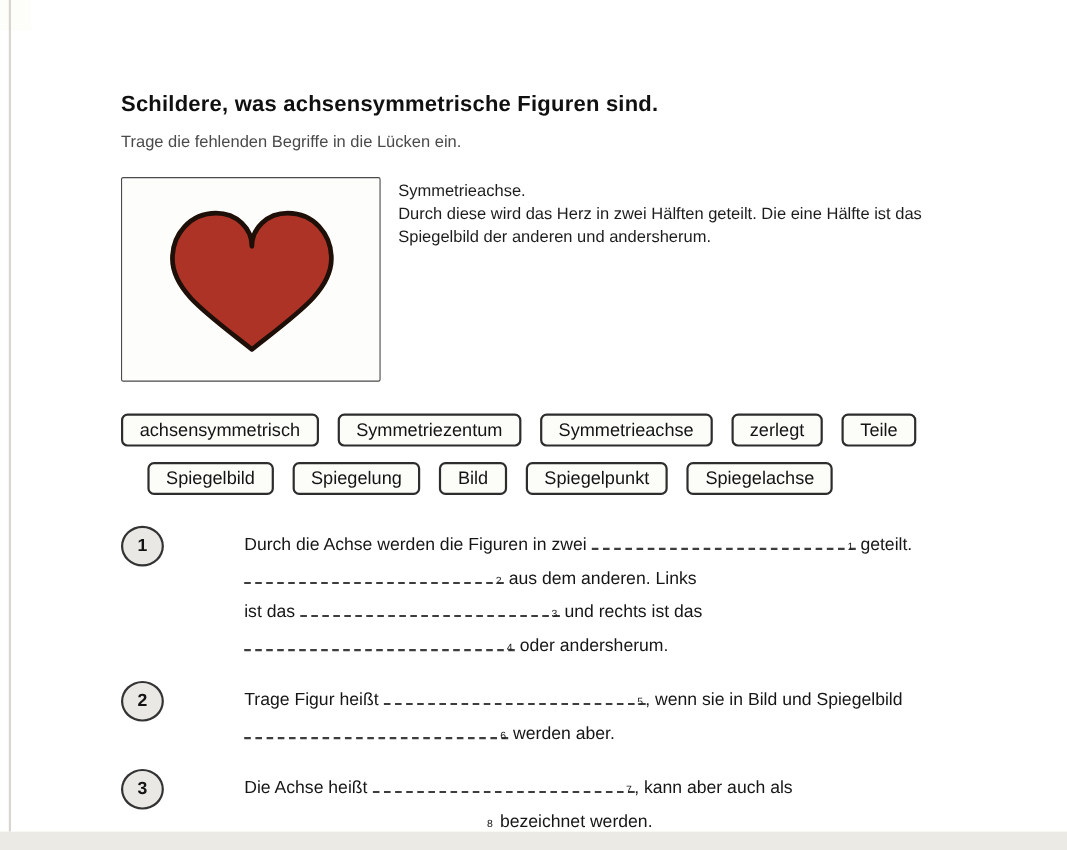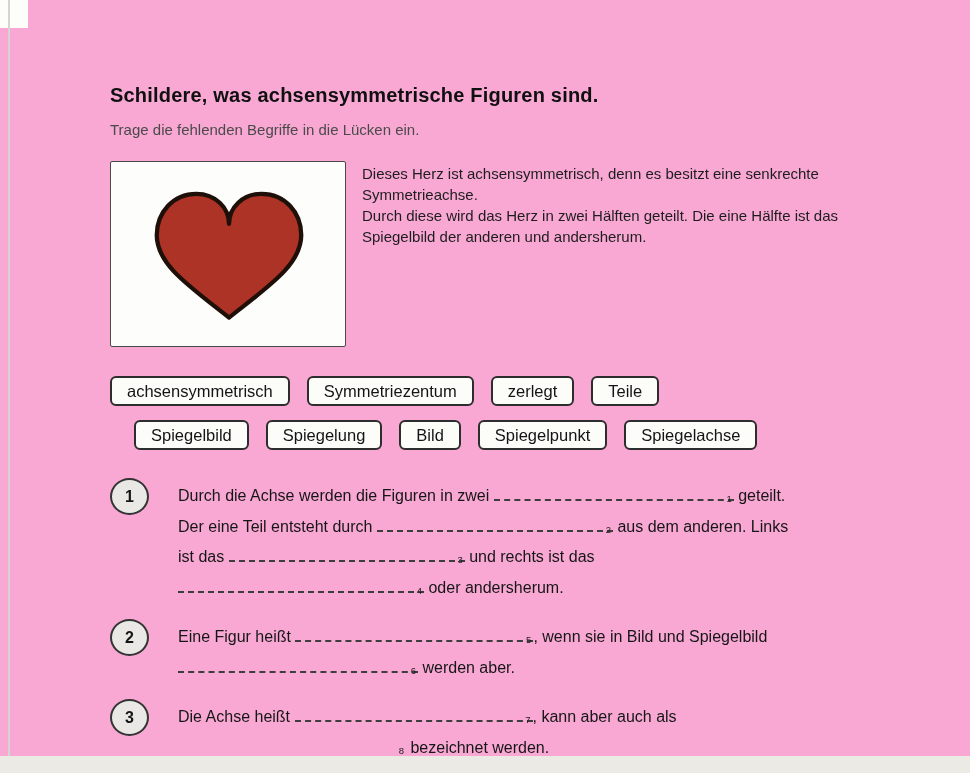--- a/index.html
+++ b/index.html
@@ -1,21 +1,21 @@
 <!DOCTYPE html>
 <html><head>
 <meta charset="utf-8">
 <style>
   * { margin:0; padding:0; box-sizing:border-box; }
   html,body { background:#e9e8e3; }
   body { font-family:"Liberation Sans","DejaVu Sans",sans-serif; color:#171717; }
 
   .canvas {
     position:relative; width:970px; height:773px;
-    background:#f9a8d4; overflow:hidden;
+    background:#ffffff; overflow:hidden;
   }
   .edge-left {
     position:absolute; left:8px; top:0; width:2px; height:756px;
     background:#d7d5cf;
   }
   .corner-square {
     position:absolute; left:0; top:0; width:28px; height:28px;
     background:#fdfdfa;
   }
   .bottom-band {
@@ -60,21 +60,21 @@
   .question.q-0 { top:478px; }
   .question.q-1 { top:619px; }
   .question.q-2 { top:699px; }
   .q-badge {
     position:absolute; left:0; top:0; width:39px; height:37px;
     background:#e9e8e5; border:2px solid #333; border-radius:50%;
     display:flex; align-items:center; justify-content:center;
     font-size:16px; font-weight:bold; color:#141414;
   }
   .q-lines { position:absolute; left:68px; top:3px; width:700px; }
-  .q-line { font-size:16px; line-height:30.5px; color:#161616; white-space:nowrap; }
+  .q-line { font-size:16px; line-height:30.5px; color:#161616; white-space:nowrap;margin-left:44px; }
   .blank {
     display:inline-block; position:relative; vertical-align:baseline;
     height:14px; border-bottom:2px dashed #3d3d3d;
   }
   .blank.invisible { border-bottom-color:transparent; }
   .blank .bnum {
     position:absolute; right:2px; bottom:-5px;
     font-size:9.5px; line-height:10px; color:#202020;
   }
 </style>
@@ -89,56 +89,56 @@
   <h1 class="page-title">Schildere, was achsensymmetrische Figuren sind.</h1>
   <div class="page-subtitle">Trage die fehlenden Begriffe in die Lücken ein.</div>
 
   <div class="figure-box">
     <svg width="172" height="162" viewBox="0 0 200 170">
       <path class="heart-path" d="M100 50 C100 31 84 15 62 15 C35 15 16 37 16 63 C16 97 52 121 100 159 C148 121 184 97 184 63 C184 37 165 15 138 15 C116 15 100 31 100 50 Z" fill="#ae3327"></path>
     </svg>
   </div>
 
   <div class="intro-text" id="intro-lines">
-      <div>Dieses Herz ist achsensymmetrisch, denn es besitzt eine senkrechte</div>
       <div>Symmetrieachse.</div>
       <div>Durch diese wird das Herz in zwei Hälften geteilt. Die eine Hälfte ist das</div>
       <div>Spiegelbild der anderen und andersherum.</div>
     </div>
 
   <div id="wordbank">
       <div class="word-row row-0">
         <button class="chip">achsensymmetrisch</button>
         <button class="chip">Symmetriezentum</button>
+        <button class="chip">Symmetrieachse</button>
         <button class="chip">zerlegt</button>
         <button class="chip">Teile</button>
       </div>
       <div class="word-row row-1">
         <button class="chip">Spiegelbild</button>
         <button class="chip">Spiegelung</button>
         <button class="chip">Bild</button>
         <button class="chip">Spiegelpunkt</button>
         <button class="chip">Spiegelachse</button>
       </div>
     </div>
 
   <div id="questions">
       <div class="question q-0">
         <div class="q-badge">1</div>
         <div class="q-lines">
           <div class="q-line"><span>Durch die Achse werden die Figuren in zwei </span><span class="blank" style="width: 240px;"><span class="bnum">1</span></span><span> geteilt.</span></div>
-          <div class="q-line"><span>Der eine Teil entsteht durch </span><span class="blank" style="width: 236px;"><span class="bnum">2</span></span><span> aus dem anderen. Links</span></div>
+          <div class="q-line"><span class="blank" style="width: 236px;"><span class="bnum">2</span></span><span> aus dem anderen. Links</span></div>
           <div class="q-line"><span>ist das </span><span class="blank" style="width: 236px;"><span class="bnum">3</span></span><span> und rechts ist das</span></div>
           <div class="q-line"><span class="blank" style="width: 246px;"><span class="bnum">4</span></span><span> oder andersherum.</span></div>
         </div>
       </div>
       <div class="question q-1">
         <div class="q-badge">2</div>
         <div class="q-lines">
-          <div class="q-line"><span>Eine Figur heißt </span><span class="blank" style="width: 238px;"><span class="bnum">5</span></span><span>, wenn sie in Bild und Spiegelbild</span></div>
+          <div class="q-line"><span>Trage Figur heißt </span><span class="blank" style="width: 238px;"><span class="bnum">5</span></span><span>, wenn sie in Bild und Spiegelbild</span></div>
           <div class="q-line"><span class="blank" style="width: 240px;"><span class="bnum">6</span></span><span> werden aber.</span></div>
         </div>
       </div>
       <div class="question q-2">
         <div class="q-badge">3</div>
         <div class="q-lines">
           <div class="q-line"><span>Die Achse heißt </span><span class="blank" style="width: 238px;"><span class="bnum">7</span></span><span>, kann aber auch als</span></div>
           <div class="q-line"><span class="blank invisible" style="width: 228px;"><span class="bnum">8</span></span><span> bezeichnet werden.</span></div>
         </div>
       </div>

